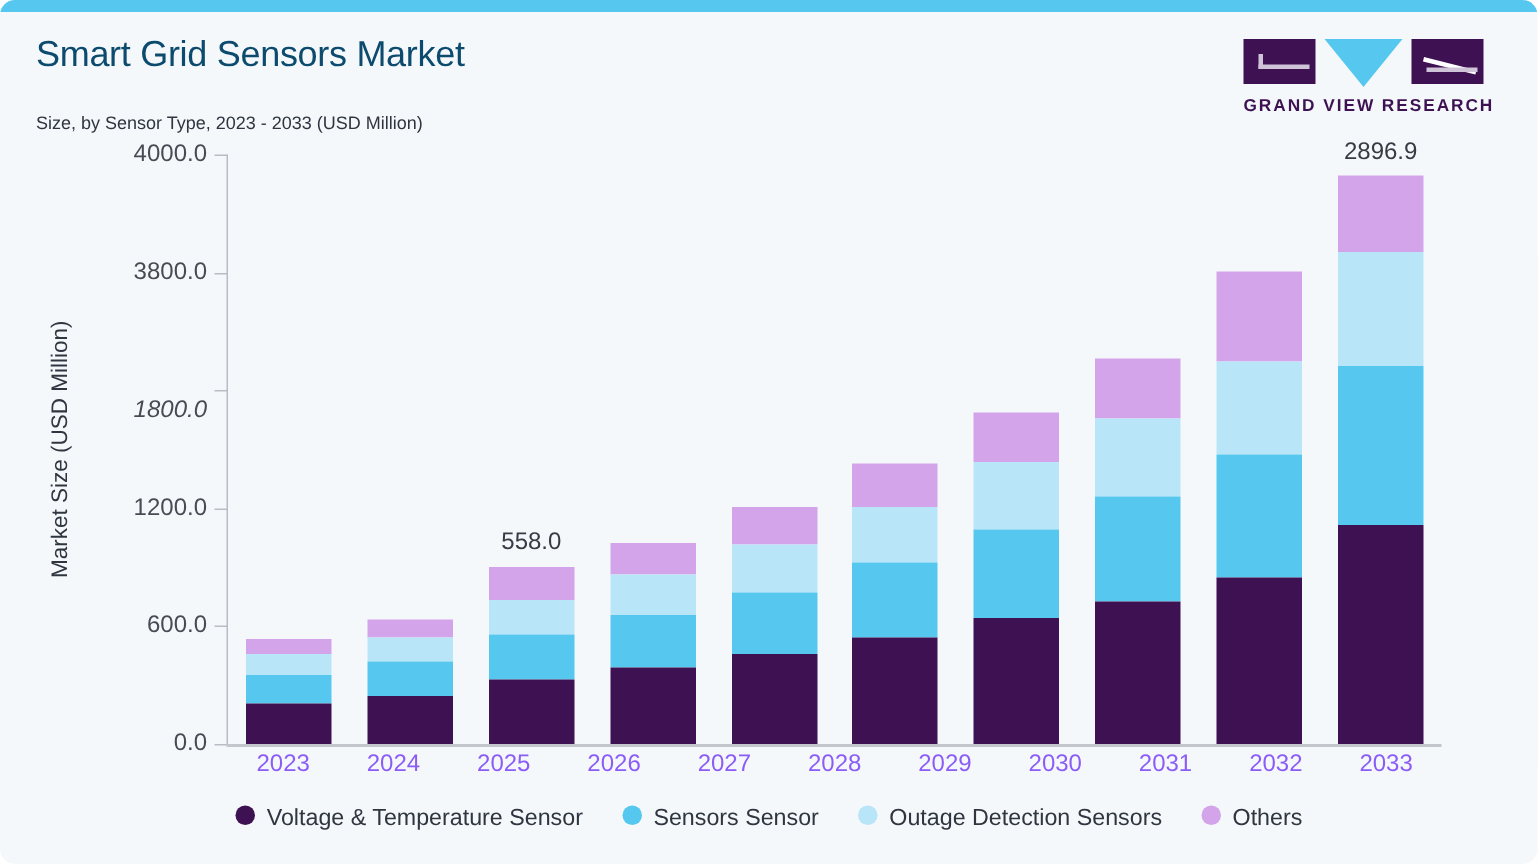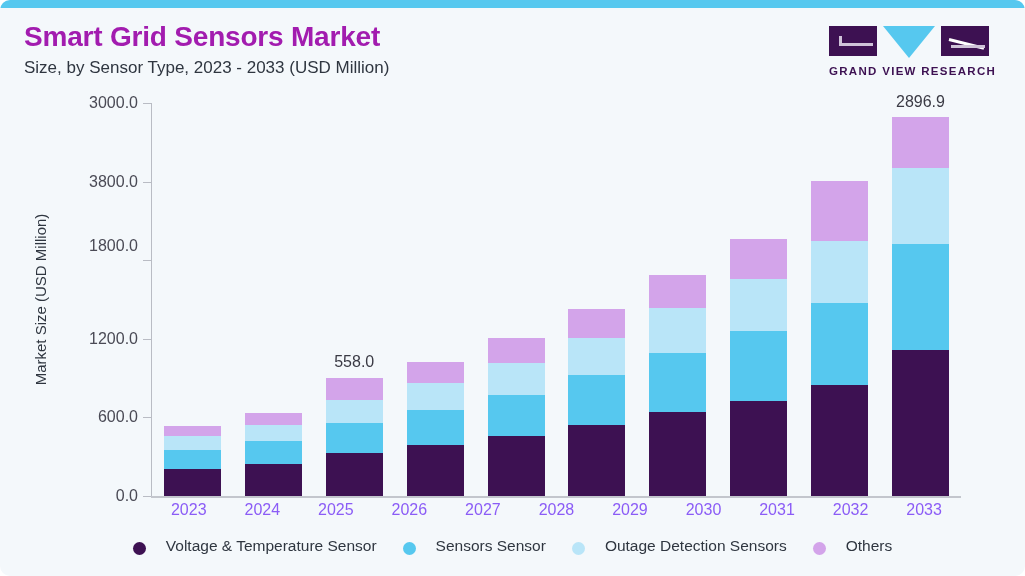--- a/index.html
+++ b/index.html
@@ -19,27 +19,27 @@
   }
   #top-accent {
     position: absolute; left: 0; top: 0;
     width: 1025px; height: 8px;
     background: #56c8ef;
     border-top-left-radius: 10px;
     border-top-right-radius: 10px;
   }
   #header { position: absolute; left: 24px; top: 22px; }
   #chart-title {
-    font-size: 28px; font-weight: bold;
-    color: #a21caf; letter-spacing: -0.2px;
+    font-size: 24px; font-weight: normal;
+    color: #0c4a6e; letter-spacing: -0.2px;
     line-height: 30px; white-space: nowrap;
   }
   #chart-subtitle {
-    font-size: 17px; color: #2f3640;
-    line-height: 24px; margin-top: 4px; white-space: nowrap;
+    font-size: 12px; color: #2f3640;
+    line-height: 24px; margin-top: 18px; white-space: nowrap;
   }
   
   #logo { position: absolute; right: 36px; top: 26px; width: 160px; }
   #logo-marks { display: flex; align-items: flex-start; justify-content: center; gap: 6px; height: 34px; }
   .logo-box { position: relative; width: 48px; height: 30px; background: #3d1152; overflow: hidden; }
   .logo-box .bar1 { position: absolute; left: 10px; top: 17px; width: 34px; height: 3px; background: #cfc3d8; }
   .logo-box .bar2 { position: absolute; left: 10px; top: 10px; width: 3px; height: 10px; background: #cfc3d8; }
   .logo-box.right .diag { position: absolute; left: 8px; top: 12px; width: 36px; height: 3px; background: #ffffff;
                           transform: rotate(14deg); transform-origin: left center; }
   .logo-box.right .diag2 { position: absolute; left: 10px; top: 19px; width: 34px; height: 3px; background: #cfc3d8; }
@@ -81,21 +81,21 @@
   #xticks {
     position: absolute; left: 152px; top: 406px; width: 809px;
     display: flex; justify-content: space-around;
   }
   .xtick { width: 73px; text-align: center; font-size: 16px; color: #8b5cf6; }
   
   #legend {
     position: absolute; left: 0; top: 537px; width: 1025px;
     display: flex; align-items: center; justify-content: center; gap: 26px;
   }
-  .legend-item { display: flex; align-items: flex-end; gap: 20px; }
+  .legend-item { display: flex; align-items: flex-start; gap: 8px; }
   .legend-dot { width: 13px; height: 13px; border-radius: 50%; flex: 0 0 auto; }
   .legend-text { font-size: 15.5px; color: #2f3640; white-space: nowrap; }
 </style>
 </head>
 <body>
 
 <div id="card">
 
   <div id="top-accent"></div>
 
@@ -121,25 +121,25 @@
 
   <div id="plot-wrap">
     <div id="ylabel">Market Size (USD Million)</div>
     <div id="yticks">
         <div class="ytick" style="top: 401px;">0.0</div>
         <div class="ytick-mark" style="top: 401px;"></div>
         <div class="ytick" style="top: 322.4px;">600.0</div>
         <div class="ytick-mark" style="top: 322.4px;"></div>
         <div class="ytick" style="top: 243.8px;">1200.0</div>
         <div class="ytick-mark" style="top: 243.8px;"></div>
-        <div class="ytick" style="top: 151px;">1800.0</div>
+        <div class="ytick" style="top: 179px; font-style: italic;">1800.0</div>
         <div class="ytick-mark" style="top: 165.2px;"></div>
         <div class="ytick" style="top: 86.6px;">3800.0</div>
         <div class="ytick-mark" style="top: 86.6px;"></div>
-        <div class="ytick" style="top: 8px;">3000.0</div>
+        <div class="ytick" style="top: 8px;">4000.0</div>
         <div class="ytick-mark" style="top: 8px;"></div>
       </div>
     <div id="axis-v"></div>
     <div id="axis-h"></div>
     <div id="bars">
         <div class="bar-col">
           <div class="seg" style="height: 9.432px; background: rgb(211, 164, 234);"></div>
           <div class="seg" style="height: 13.755px; background: rgb(185, 229, 248);"></div>
           <div class="seg" style="height: 19.65px; background: rgb(86, 200, 239);"></div>
           <div class="seg" style="height: 26.855px; background: rgb(61, 17, 82);"></div>

